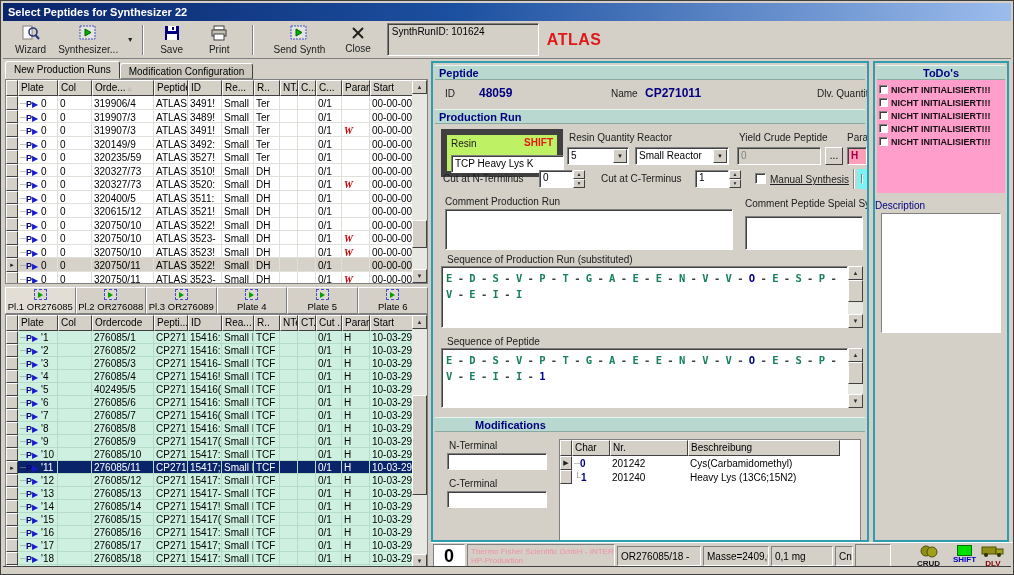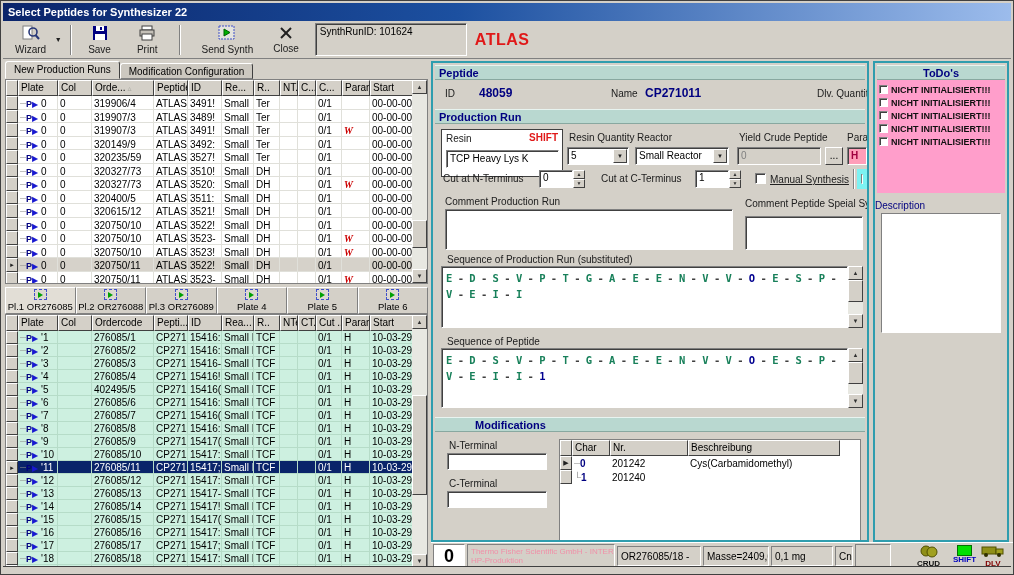--- a/index.html
+++ b/index.html
@@ -69,22 +69,22 @@
     border:2px solid #2f9dae;overflow:hidden;}
   .bar{position:absolute;left:2px;right:2px;height:15px;background:#b9d8d0;color:#000080;
     font-weight:bold;font-size:11px;line-height:15px;padding-left:4px;
     border-top:1px solid #e8f4f0;border-bottom:1px solid #88a8a0;}
   .lab{position:absolute;white-space:nowrap;color:#202020;font-size:10px;}
   .val-navy{position:absolute;color:#000080;font-weight:bold;font-size:12px;white-space:nowrap;}
   .inp{position:absolute;background:#fff;border:1px solid;border-color:#808080 #fff #fff #808080;
     box-shadow:inset 1px 1px 0 #404040;font-size:10px;padding:1px 3px;line-height:13px;white-space:nowrap;overflow:hidden;}
   .combo .arrowbtn{position:absolute;right:1px;top:1px;bottom:1px;width:14px;border:1px solid;
     border-color:#fff #404040 #404040 #fff;background:#d4d0c8;font-size:6px;text-align:center;line-height:12px;color:#202020;}
-  .resinbox{position:absolute;left:8px;top:66px;width:122px;height:48px;background:#ffffff;
-    border:1px solid #404040;}
+  .resinbox{position:absolute;left:8px;top:66px;width:122px;height:48px;background:#bef264;
+    border:6px solid #404040;}
   .shift{position:absolute;right:4px;top:2px;color:#e01818;font-weight:bold;font-size:10px;}
   .spin{position:absolute;height:18px;}
   .spin .inp2{position:absolute;left:0;top:0;bottom:0;right:12px;background:#fff;border:1px solid;
     border-color:#808080 #fff #fff #808080;box-shadow:inset 1px 1px 0 #404040;padding:1px 3px;font-size:10px;}
   .spin .updown{position:absolute;right:0;top:0;width:12px;height:18px;display:flex;flex-direction:column;}
   .spin .updown div{flex:1;border:1px solid;border-color:#fff #404040 #404040 #fff;background:#d4d0c8;
     font-size:5px;line-height:7px;text-align:center;color:#303030;}
   .chk{width:11px;height:11px;background:#fff;border:1px solid;border-color:#808080 #fff #fff #808080;
     box-shadow:inset 1px 1px 0 #404040;display:inline-block;vertical-align:middle;}
   .cyanbox{position:absolute;background:#7df2f2;display:flex;align-items:center;gap:4px;
@@ -124,20 +124,27 @@
 
   <div class="toolbar">
     <div class="tbtn" style="margin-left:6px;">
       <span><svg width="18" height="16">
             <rect x="1" y="1" width="9" height="13" fill="#fff" stroke="#808080"></rect>
             <circle cx="11" cy="7" r="4" fill="none" stroke="#283878" stroke-width="1.6"></circle>
             <line x1="13.5" y1="10" x2="17" y2="14" stroke="#283878" stroke-width="2"></line>
           </svg></span>
       <span class="lbl">Wizard</span>
     </div>
+    <div class="tbtn">
+      <span><svg width="18" height="16">
+            <rect x="1" y="1" width="15" height="13" fill="#e4e4de" stroke="#4050c8" stroke-dasharray="2,1"></rect>
+            <polygon points="6,4 12,7.5 6,11" fill="#00b000" stroke="#006000"></polygon>
+          </svg></span>
+      <span class="lbl">Synthesizer...</span>
+    </div>
     <div class="dd">
         <span>▼</span>
       </div>
     <div class="tsep"></div>
     <div class="tbtn" style="margin-left:4px;">
       <span><svg width="16" height="16">
             <rect x="1" y="1" width="14" height="14" fill="#000080"></rect>
             <rect x="4" y="1" width="8" height="5" fill="#fff"></rect>
             <rect x="8" y="2" width="2" height="3" fill="#000080"></rect>
             <rect x="3" y="9" width="10" height="6" fill="#fff"></rect>
@@ -842,20 +849,21 @@
           <div class="grow">
             <div class="gut" style="background:#d4d0c8;"><span>▶</span></div>
             <div class="gcell" style="width:38px"><span class="dash">┄</span><b style="color:#000080;">0</b></div>
             <div class="gcell" style="width:78px">201242</div>
             <div class="gcell" style="width:168px">Cys(Carbamidomethyl)</div>
           </div>
           <div class="grow">
             <div class="gut" style="background:#d4d0c8;"></div>
             <div class="gcell" style="width:38px"><span class="dash">└</span><b style="color:#000080;">1</b></div>
             <div class="gcell" style="width:78px">201240</div>
+            <div class="gcell" style="width:168px">Heavy Lys (13C6;15N2)</div>
           </div>
         </div>
     </div>
   </div>
 
   <div class="tp">
     <div class="bar" style="top:2px;text-align:center;padding-left:0;">ToDo's</div>
     <div class="todo-pink" id="todolist">
         <div class="todo-item">
           <span class="chk"></span>

